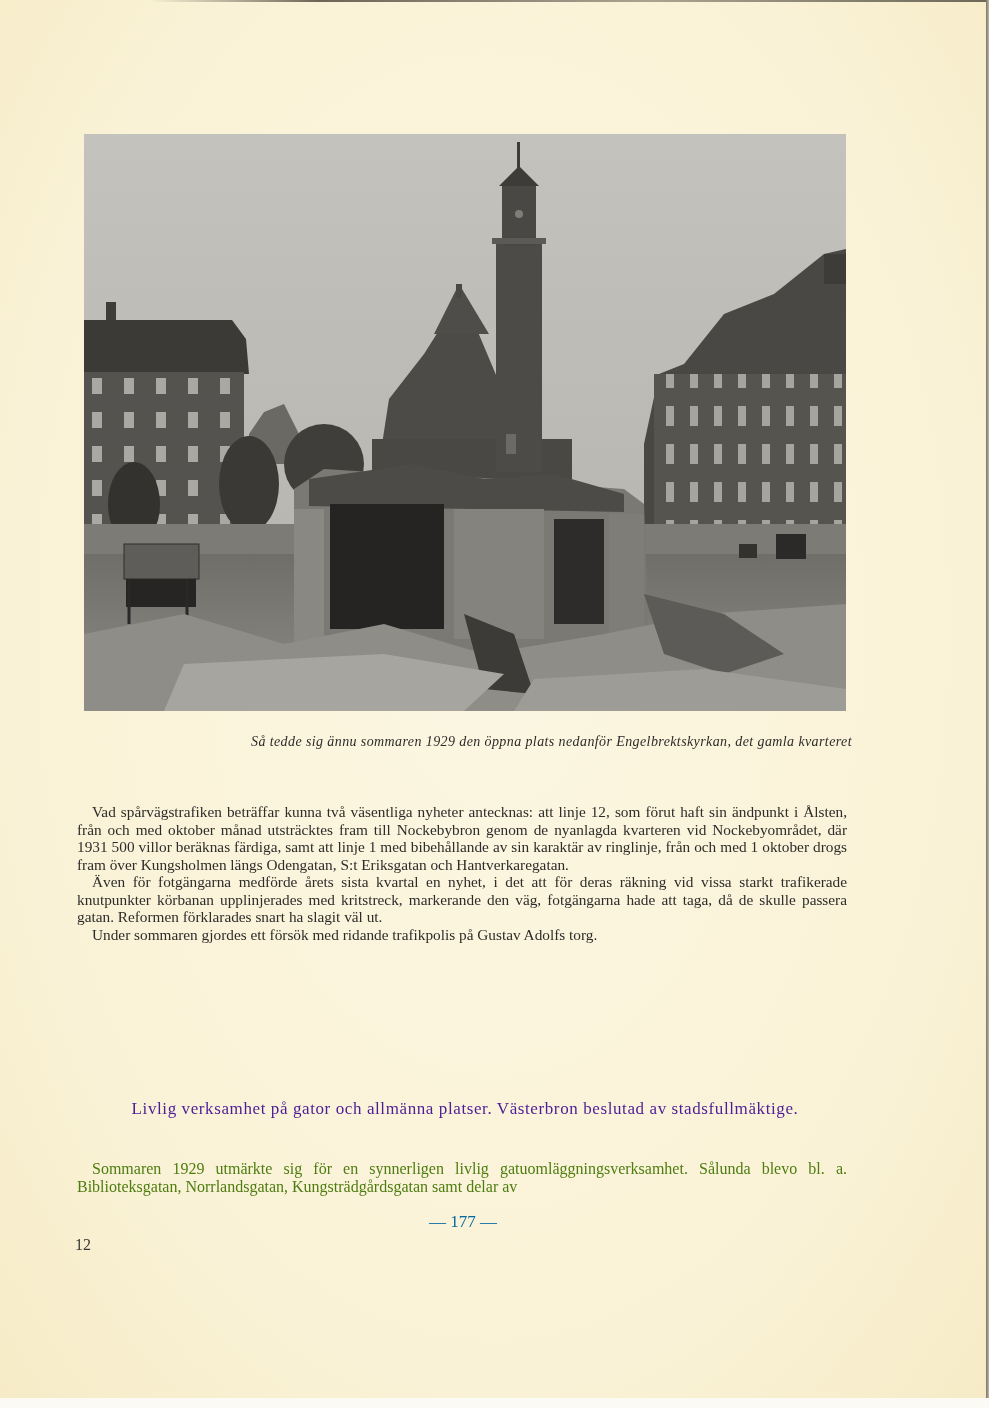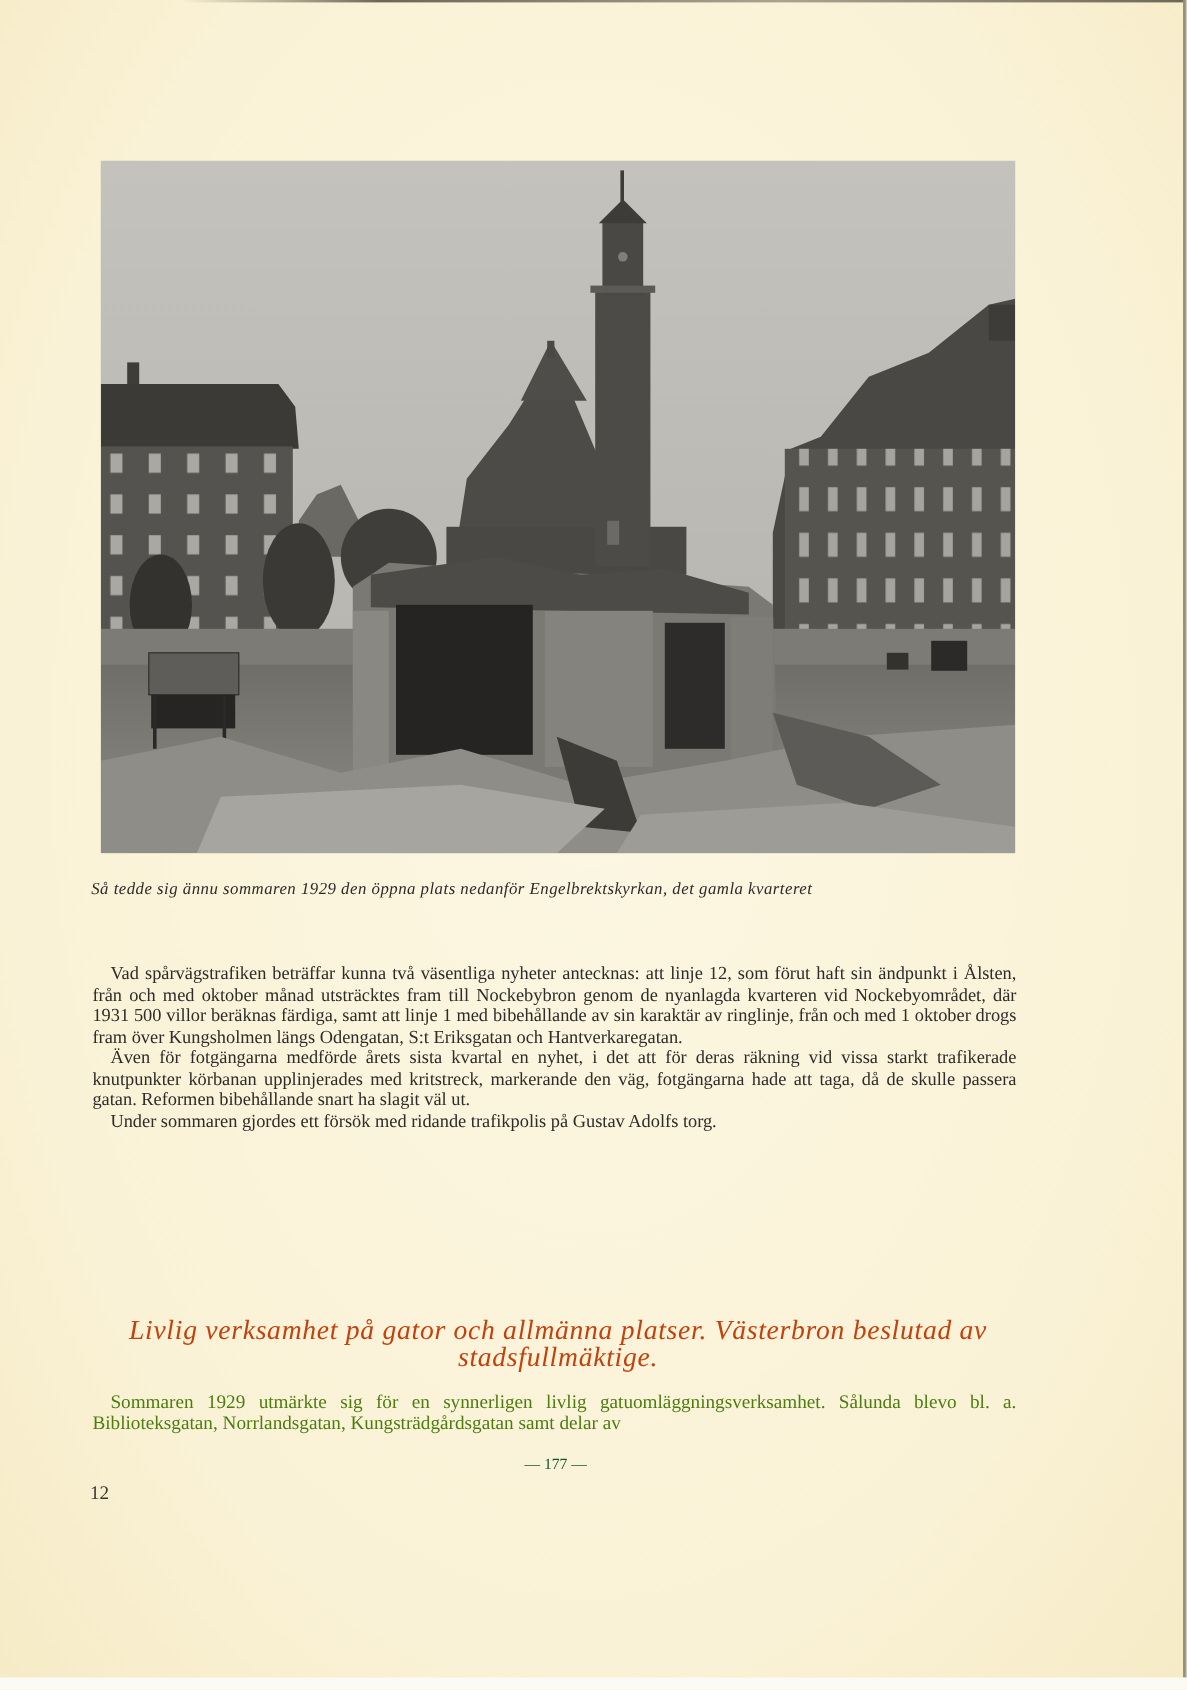--- a/index.html
+++ b/index.html
@@ -24,42 +24,42 @@
     position: absolute; left: 150px; top: 0; width: 836px; height: 2px;
     background: linear-gradient(to right, rgba(120,110,90,0) 0%, #6d6657 20%, #aaa390 60%, #6e6858 100%);
   }
   .photo {
     position: absolute; left: 84px; top: 134px; width: 762px; height: 577px;
     overflow: hidden; background: #b9b8b2;
   }
   .photo svg { display: block; width: 100%; height: 100%; }
   .caption {
     position: absolute; left: 76px; top: 733px; width: 776px;
-    font-style: italic; font-size: 14px; line-height: 18px; text-align: left;
+    font-style: italic; font-size: 14px; line-height: 18px; text-align: right;
     letter-spacing: 0.4px; color: #2c2b29;
   }
   .body-text {
     position: absolute; left: 77px; top: 803px; width: 770px;
     font-size: 15.3px; line-height: 17.5px; text-align: justify; color: #2d2c2a;
   }
   .body-text p { margin: 0; text-indent: 0; }
   .body-text p.indent { text-indent: 15px; }
   .section-heading {
     position: absolute; left: 80px; top: 1098px; width: 770px;
-    font-style: italic; font-size: 23px; line-height: 22px; text-align: center;
-    letter-spacing: 0.6px; color: #c2410c;
+    font-size: 17px; line-height: 22px; text-align: center;
+    letter-spacing: 0.6px; color: #4c1d95;
   }
   .body-text-2 {
     position: absolute; left: 77px; top: 1160px; width: 770px;
     font-size: 16px; line-height: 18px; text-align: justify; color: #4d7c0f;
   }
   .body-text-2 p { margin: 0; text-indent: 15px; }
   .page-number {
     position: absolute; left: 388px; top: 1212px; width: 150px; text-align: center;
-    font-size: 13px; color: #14532d;
+    font-size: 17px; color: #0369a1;
   }
   .signature-mark {
     position: absolute; left: 75px; top: 1236px; font-size: 16px; color: #3a3834;
   }
 </style>
 </head>
 <body>
 
 <div class="page"></div>
 <div class="top-edge"></div>
@@ -152,21 +152,21 @@
     <polygon points="450,545 620,535 762,555 762,577 430,577" fill="#9e9c97"></polygon>
   </svg>
 </div>
 
 <div class="caption">
   <div>Så tedde sig ännu sommaren 1929 den öppna plats nedanför Engelbrektskyrkan, det gamla kvarteret</div>
 </div>
 
 <div class="body-text">
   <p class="indent">Vad spårvägstrafiken beträffar kunna två väsentliga nyheter antecknas: att linje 12, som förut haft sin ändpunkt i Ålsten, från och med oktober månad utsträcktes fram till Nockebybron genom de nyanlagda kvarteren vid Nockebyområdet, där 1931 500 villor beräknas färdiga, samt att linje 1 med bibehållande av sin karaktär av ringlinje, från och med 1 oktober drogs fram över Kungsholmen längs Odengatan, S:t Eriksgatan och Hantverkaregatan.</p>
-  <p class="indent">Även för fotgängarna medförde årets sista kvartal en nyhet, i det att för deras räkning vid vissa starkt trafikerade knutpunkter körbanan upplinjerades med kritstreck, markerande den väg, fotgängarna hade att taga, då de skulle passera gatan. Reformen bibehållande snart ha slagit väl ut.</p>
+  <p class="indent">Även för fotgängarna medförde årets sista kvartal en nyhet, i det att för deras räkning vid vissa starkt trafikerade knutpunkter körbanan upplinjerades med kritstreck, markerande den väg, fotgängarna hade att taga, då de skulle passera gatan. Reformen förklarades snart ha slagit väl ut.</p>
   <p class="indent">Under sommaren gjordes ett försök med ridande trafikpolis på Gustav Adolfs torg.</p>
 </div>
 
 <div class="section-heading">Livlig verksamhet på gator och allmänna platser. Västerbron beslutad av stadsfullmäktige.</div>
 
 <div class="body-text-2">
   <p>Sommaren 1929 utmärkte sig för en synnerligen livlig gatuomläggningsverksamhet. Sålunda blevo bl. a. Biblioteksgatan, Norrlandsgatan, Kungsträdgårdsgatan samt delar av</p>
 </div>
 
 <div class="page-number">— 177 —</div>

